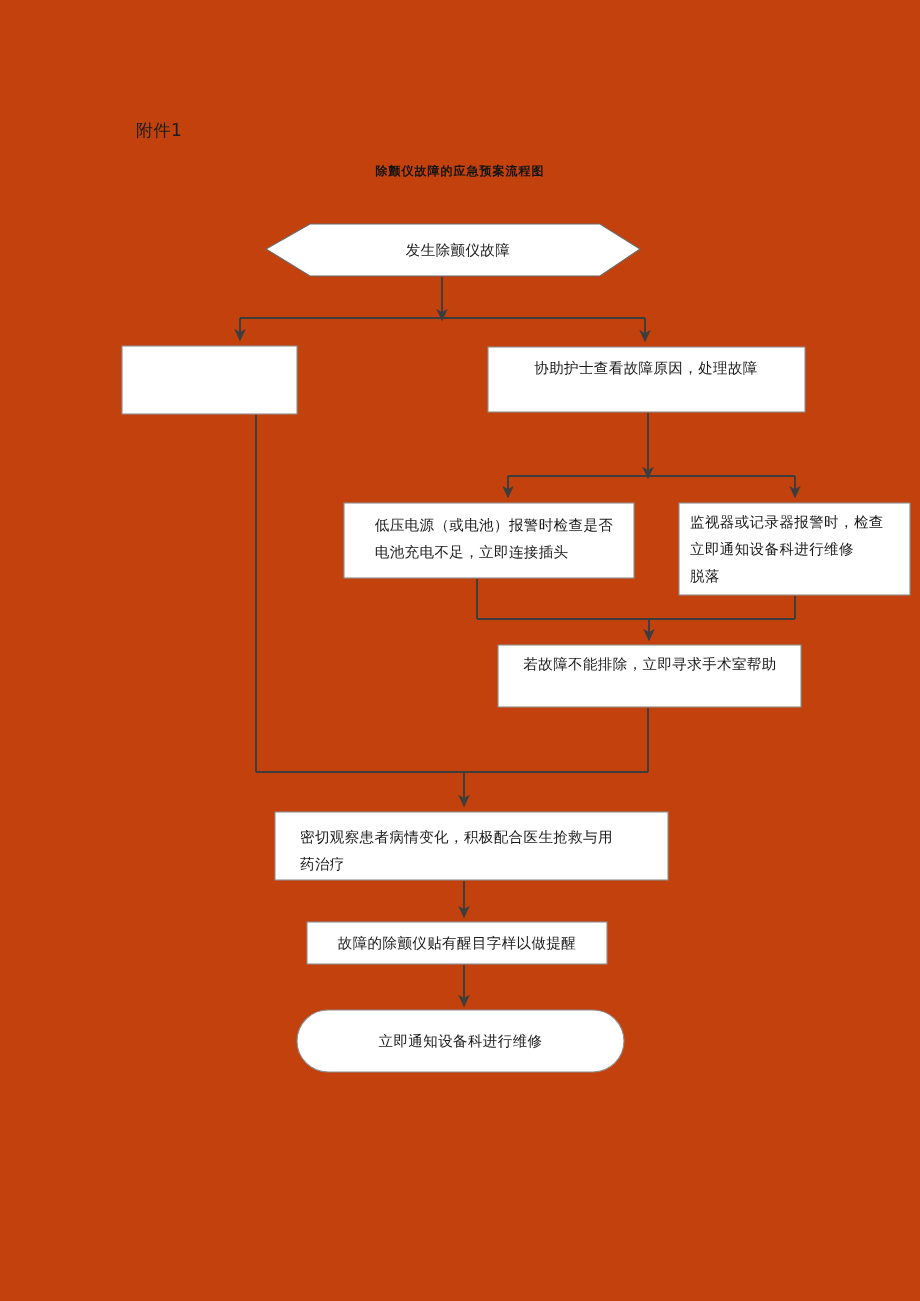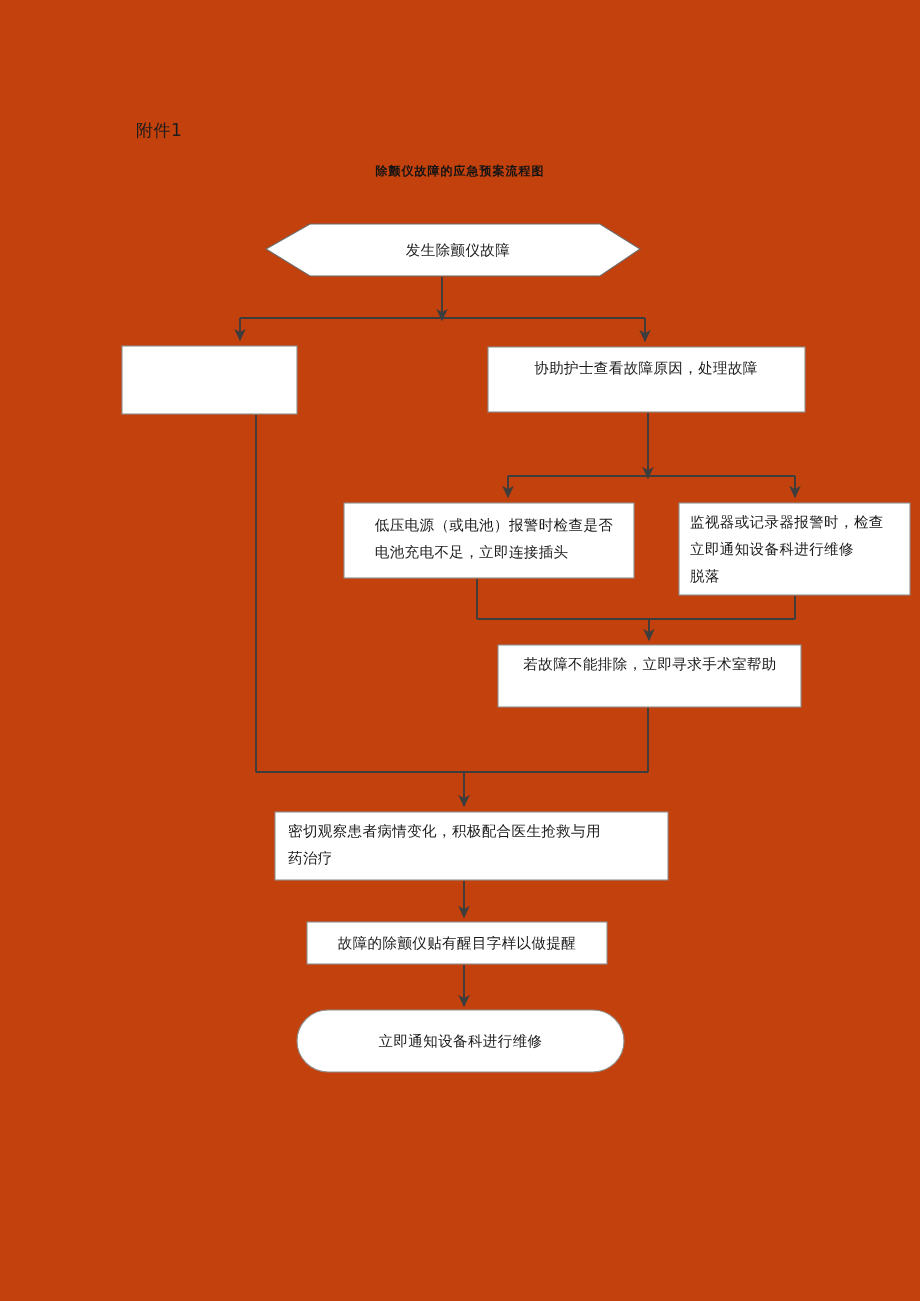--- a/index.html
+++ b/index.html
@@ -166,21 +166,21 @@
       <span>脱落</span>
     </div>
   </div>
 
   <div class="node-text center-top" style="left:504px;top:651px;width:292px;height:50px;">
     <div>
       <span>若故障不能排除，立即寻求手术室帮助</span>
     </div>
   </div>
 
-  <div class="node-text" style="left:288px;top:818px;width:372px;height:60px;">
+  <div class="node-text" style="left:300px;top:818px;width:372px;height:60px;align-items:flex-end;">
     <div>
       <span>密切观察患者病情变化，积极配合医生抢救与用</span>
       <span>药治疗</span>
     </div>
   </div>
 
   <div class="node-text center" style="left:297px;top:1010px;width:327px;height:62px;">
     <div>
       <span>立即通知设备科进行维修</span>
     </div>

